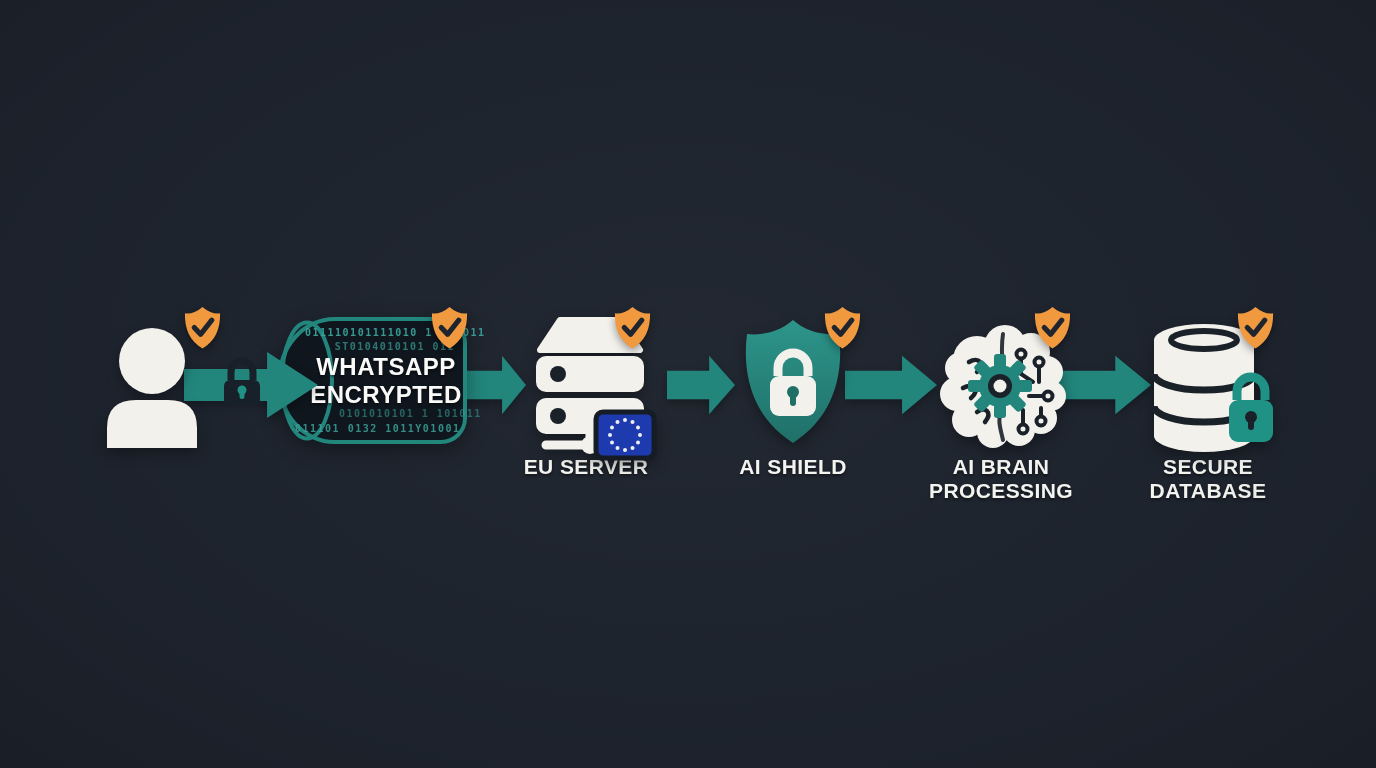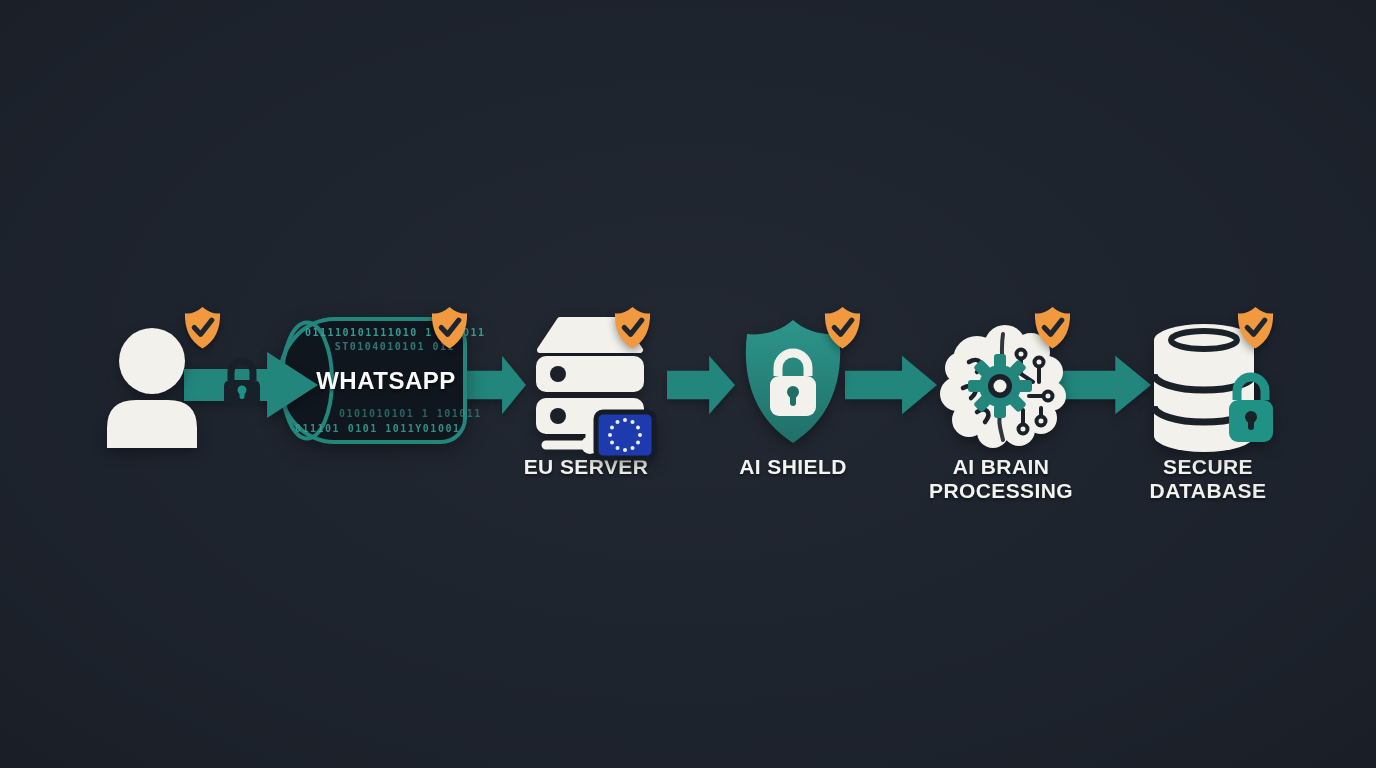--- a/index.html
+++ b/index.html
@@ -73,23 +73,24 @@
     <rect x="20.5" y="37" width="5" height="9" rx="2.5" fill="var(--teal-bright)"></rect>
   </svg>
 
   <div class="abs tunnel">
     <svg class="tunnel-ellipse" width="62" height="127" viewBox="0 0 62 127">
       <ellipse cx="30" cy="63.5" rx="25" ry="58" fill="none" stroke="var(--teal)" stroke-width="4"></ellipse>
     </svg>
     <div class="binary b1">011110101111010 1 0 1011</div>
     <div class="binary b2">ST0104010101 011</div>
     <div class="binary b3">0101010101 1 101011</div>
-    <div class="binary b4">011101 0101 1011Y01001</div>
+    <div class="binary b4">011101 0132 1011Y01001</div>
     <div class="tunnel-text">
       <span>WHATSAPP</span>
+      <span>ENCRYPTED</span>
     </div>
   </div>
 
   <svg class="abs arrow z1" style="left:463px;top:353px" width="63" height="64" viewBox="0 0 100 72" preserveAspectRatio="none">
     <path d="M0,20 H62 V3 L100,36 L62,69 V52 H0 Z" fill="var(--teal)"></path>
   </svg>
 
   <svg class="abs node-icon z2" style="left:526px;top:316px" width="128" height="138" viewBox="0 0 128 138">
     <path d="M34,4 L94,4 L114,34 L14,34 Z" fill="var(--icon-white)" stroke="var(--icon-white)" stroke-width="6" stroke-linejoin="round"></path>
     <rect x="10" y="40" width="108" height="36" rx="10" fill="var(--icon-white)"></rect>

